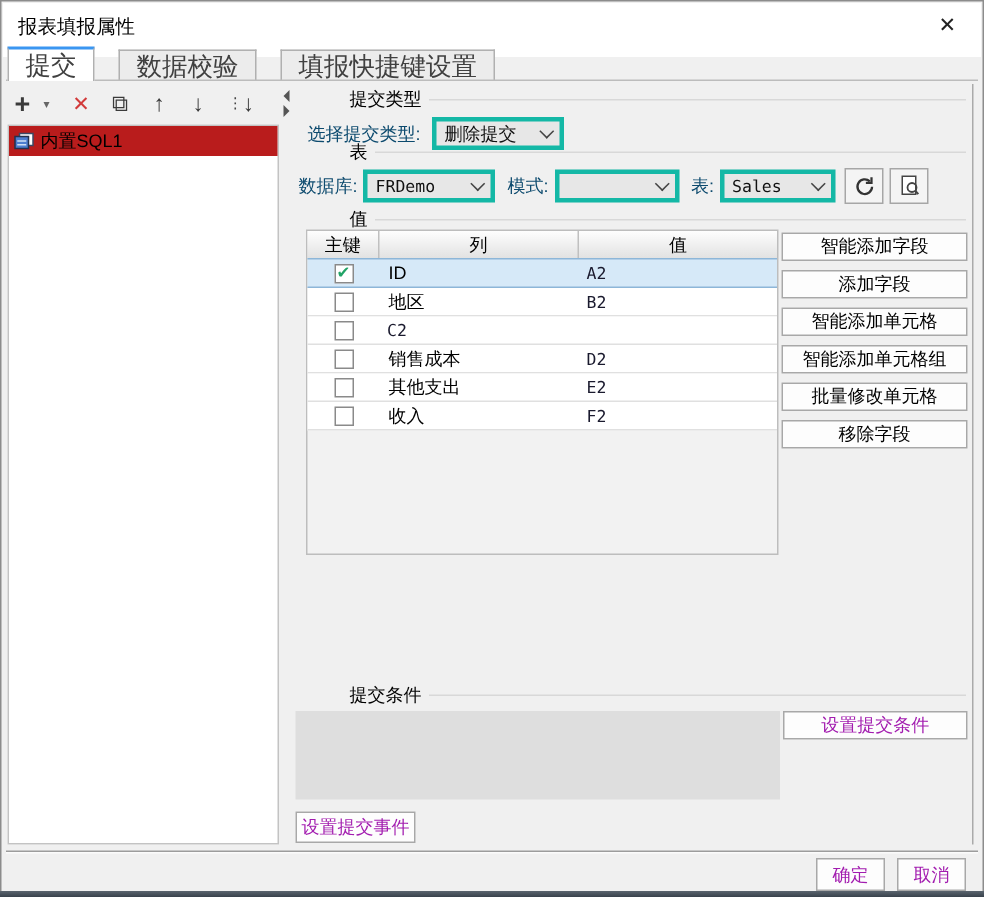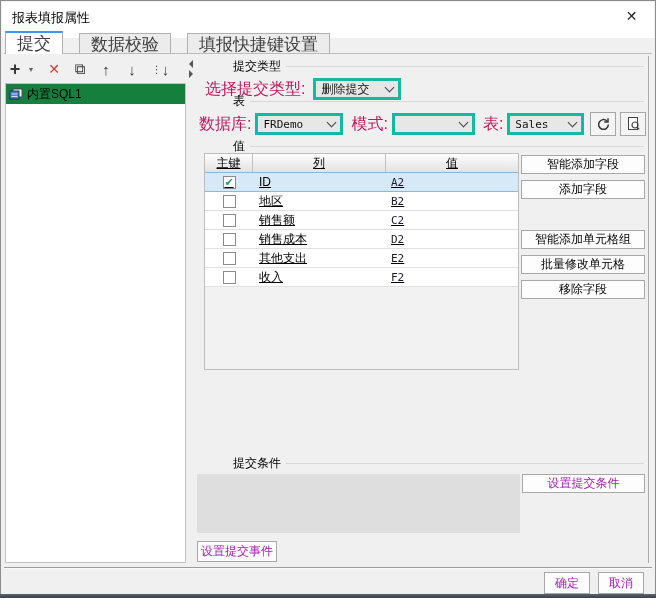--- a/index.html
+++ b/index.html
@@ -24,46 +24,46 @@
   .ltoolbar { position:absolute; left:0; top:0; right:0; height:26px; display:flex; align-items:center; gap:0; }
   .tbtn { width:26px; height:22px; display:flex; align-items:center; justify-content:center; font-size:15px; color:#3a3a3a; cursor:pointer; }
   .tbtn.add { font-size:18px; font-weight:bold; width:20px; }
   .tbtn.caret { width:12px; font-size:8px; color:#666; margin-right:4px; }
   .tbtn.del { color:#d23a3a; font-weight:bold; font-size:14px; }
   .tbtn.arrow { font-weight:bold; }
   .tbtn.sort { width:30px; letter-spacing:-1px; }
   .sort-dots { font-size:10px; margin-right:1px; color:#444; }
   .list { position:absolute; left:0; top:27px; right:0; bottom:0; background:#ffffff; border:1px solid #c3c3c3; }
   .list-item { height:20px; display:flex; align-items:center; font-size:12px; color:#000; padding-left:2px; cursor:pointer; }
-  .list-item.selected { background:#15803d; }
+  .list-item.selected { background:#b91c1c; }
   .li-icon { width:16px; height:14px; margin-right:3px; display:inline-flex; align-items:center; justify-content:center; }
 
   
   .splitter { position:absolute; left:186px; top:55px; width:8px; bottom:31px; display:flex; flex-direction:column; align-items:center; padding-top:3px; }
   .sp-arrow { width:0; height:0; margin:1px 0; }
   .sp-left { border-top:4px solid transparent; border-bottom:4px solid transparent; border-right:4px solid #555; }
   .sp-right { border-top:4px solid transparent; border-bottom:4px solid transparent; border-left:4px solid #555; }
 
   
   .right-panel { position:absolute; left:194px; top:55px; width:454px; bottom:31px; border-right:1px solid #aaaaaa; }
   .group-title { position:absolute; display:flex; align-items:center; font-size:12px; color:#000; left:2px; right:4px;margin-left:36px; }
   .group-title .line { flex:1; border-top:1px solid #d8d8d8; margin-left:5px; }
-  .flabel { font-size:16px; color:#be185d; }
+  .flabel { font-size:12px; color:#0c4a6e; }
   .combo { display:flex; align-items:center; height:22px; background:#e7e7e7; border:3px solid #14b8a6; cursor:pointer; }
   .combo .cval { flex:1; padding-left:5px; font-size:11px; font-family:"DejaVu Sans Mono","Liberation Mono",monospace; color:#111; white-space:nowrap; overflow:hidden; }
   .combo .cval.cjk { font-family:"Liberation Sans","DejaVu Sans",sans-serif; font-size:12px; }
   .combo .cbtn { width:17px; height:100%; display:flex; align-items:center; justify-content:center; }
   .chev { width:7px; height:7px; border-right:1.5px solid #444; border-bottom:1.5px solid #444; transform:rotate(45deg); margin-top:-3px; }
 
   .row-submit-type { position:absolute; left:10px; top:22px; display:flex; align-items:center; }
   .row-table { position:absolute; left:4px; top:56px; display:flex; align-items:center; }
   .icon-btn { width:26px; height:24px; background:#f4f4f4; border:1px solid #a6a6a6; display:flex; align-items:center; justify-content:center; cursor:pointer; margin-left:6px; }
 
   
-  .vtable { position:absolute; left:9px; top:97px; width:315px; height:217px; background:#f2f2f2; border:1px solid #bdbdbd;text-decoration:underline; }
+  .vtable { position:absolute; left:9px; top:97px; width:315px; height:217px; background:#f2f2f2; border:1px solid #bdbdbd; }
   .vhead { display:flex; height:19px; background:linear-gradient(#fefefe,#e2e2e2); border-bottom:1px solid #bdbdbd; }
   .vhead .hc { display:flex; align-items:center; justify-content:center; font-size:12px; color:#000; border-right:1px solid #c0c0c0; }
   .vhead .hc:last-child { border-right:none; }
   .vrow { display:flex; height:19px; background:#ffffff; border-bottom:1px solid #e0e0e0; }
   .vrow.selected { background:#d6e9f8; border-top:1px solid #8db6d8; border-bottom:1px solid #8db6d8; height:20px; margin-top:-1px; }
   .c-key { width:48px; display:flex; align-items:center; justify-content:center; }
   .c-col { width:133px; display:flex; align-items:center; padding-left:6px; font-size:12px; color:#000; }
   .c-val { flex:1; display:flex; align-items:center; padding-left:5px; font-size:11px; font-family:"DejaVu Sans Mono","Liberation Mono",monospace; color:#1a1a2e; }
   .cbx { width:13px; height:13px; background:#fff; border:1px solid #8a8a8a; display:flex; align-items:center; justify-content:center; font-size:11px; line-height:11px; color:#21a366; font-weight:bold; cursor:pointer; }
 
@@ -211,21 +211,20 @@
           <span class="c-key">
               <span class="cbx"></span>
             </span>
           <span class="c-col">地区</span>
           <span class="c-val">B2</span>
         </div>
         <div class="vrow">
           <span class="c-key">
               <span class="cbx"></span>
             </span>
-          <span class="c-col">销售额</span>
           <span class="c-val">C2</span>
         </div>
         <div class="vrow">
           <span class="c-key">
               <span class="cbx"></span>
             </span>
           <span class="c-col">销售成本</span>
           <span class="c-val">D2</span>
         </div>
         <div class="vrow">
@@ -239,20 +238,21 @@
           <span class="c-key">
               <span class="cbx"></span>
             </span>
           <span class="c-col">收入</span>
           <span class="c-val">F2</span>
         </div>
       </div>
 
       <div class="act-btn" style="top:99px;">智能添加字段</div>
       <div class="act-btn" style="top:124px;">添加字段</div>
+      <div class="act-btn" style="top:149px;">智能添加单元格</div>
       <div class="act-btn" style="top:174px;">智能添加单元格组</div>
       <div class="act-btn" style="top:199px;">批量修改单元格</div>
       <div class="act-btn" style="top:224px;">移除字段</div>
 
       <div class="group-title" style="top:399px;">
         <span>提交条件</span>
           <span class="line"></span>
       </div>
       <div class="cond-box"></div>
       <div class="cond-btn btn-like">设置提交条件</div>

